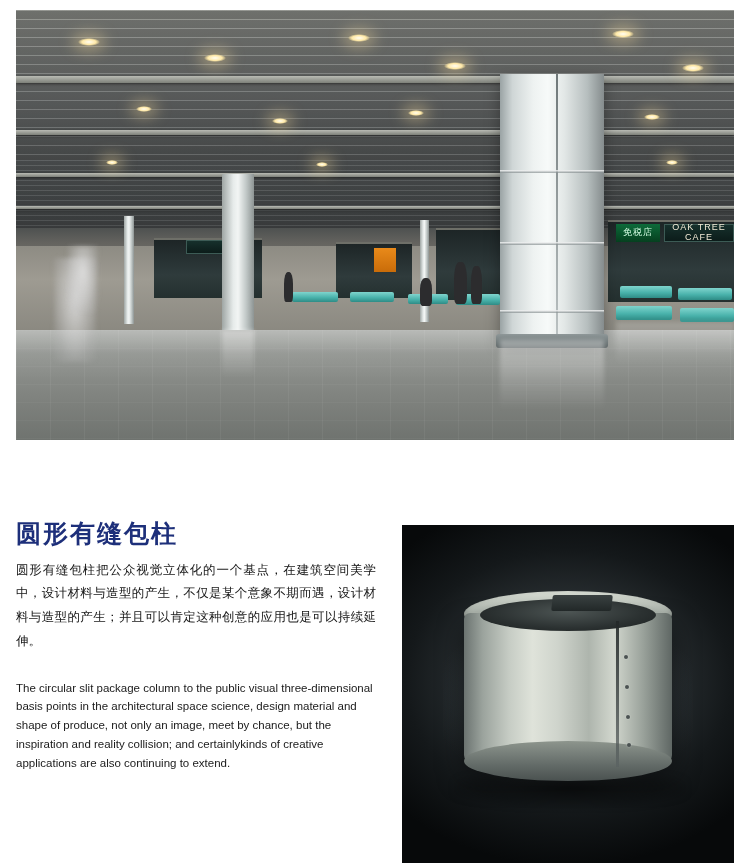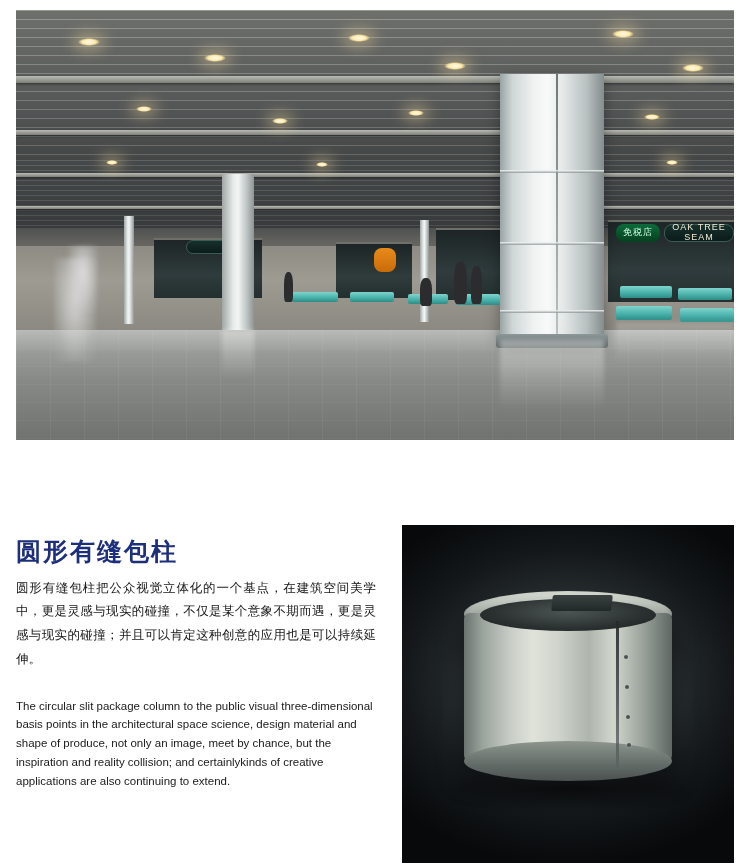--- a/index.html
+++ b/index.html
@@ -68,21 +68,20 @@
   }
   .hero .signboard {
     position: absolute;
     font-family: "Liberation Sans", sans-serif;
     color: #f2ead6;
     font-size: 9px;
     letter-spacing: 1px;
     display: flex; align-items: center; justify-content: center;
     text-align: center;
     line-height: 1.1;
-    border-radius: 8px;
   }
   .hero .sign-dark {
     background: linear-gradient(to bottom, #16302c, #0c1c1a);
     border: 1px solid #3c5b55;
   }
   .hero .sign-green {
     background: linear-gradient(to bottom, #0d6b3a, #06401f);
     color: #d8ffe6;
   }
   .hero .sign-orange {
@@ -151,21 +150,20 @@
   
   .lower {
     position: absolute;
     left: 0; top: 520px;
     width: 750px;
   }
   .text-col {
     position: absolute;
     left: 16px; top: 0;
     width: 370px;
-    margin-top: 18px;
   }
   .title-cn {
     font-family: "Liberation Serif", serif;
     font-weight: bold;
     font-size: 25px;
     color: #1d2f7a;
     letter-spacing: 2px;
     margin: 0 0 10px 0;
     line-height: 1.1;
   }
@@ -297,21 +295,21 @@
 
   <div class="wallband"></div>
   <div class="backwall"></div>
 
   <div class="shopfront" style="left:138px;top:228px;width:108px;height:58px;"></div>
   <div class="shopfront" style="left:320px;top:232px;width:76px;height:54px;"></div>
   <div class="shopfront" style="left:420px;top:218px;width:68px;height:70px;"></div>
   <div class="shopfront" style="left:592px;top:210px;width:126px;height:80px;"></div>
 
   <div class="signboard sign-green" style="left:600px;top:214px;width:44px;height:18px;">免税店</div>
-  <div class="signboard sign-dark" style="left:648px;top:214px;width:68px;height:16px;">OAK TREE SEAM</div>
+  <div class="signboard sign-dark" style="left:648px;top:214px;width:68px;height:16px;">OAK TREE CAFE</div>
   <div class="signboard sign-orange" style="left:358px;top:238px;width:22px;height:24px;"></div>
   <div class="signboard sign-dark" style="left:170px;top:230px;width:40px;height:12px;"></div>
 
   <div class="floor"></div>
 
   <div class="column-thin" style="left:206px;top:164px;width:32px;height:156px;"></div>
   <div class="column-thin" style="left:108px;top:206px;width:10px;height:108px;"></div>
   <div class="column-thin" style="left:404px;top:210px;width:9px;height:102px;"></div>
 
   <div class="column-main">
@@ -340,21 +338,21 @@
 
   <div class="reflection" style="left:484px;top:330px;width:104px;height:70px;"></div>
   <div class="reflection" style="left:206px;top:320px;width:32px;height:48px;"></div>
   <div class="reflection" style="left:600px;top:312px;width:118px;height:44px;opacity:.5;"></div>
 </div>
 
 <div class="lower">
 
   <div class="text-col">
     <h1 class="title-cn">圆形有缝包柱</h1>
-    <p class="para-cn">圆形有缝包柱把公众视觉立体化的一个基点，在建筑空间美学中，更是灵感与现实的碰撞，不仅是某个意象不期而遇，更是灵感与现实的碰撞；并且可以肯定这种创意的应用也是可以持续延伸。</p>
+    <p class="para-cn">圆形有缝包柱把公众视觉立体化的一个基点，在建筑空间美学中，设计材料与造型的产生，不仅是某个意象不期而遇，设计材料与造型的产生；并且可以肯定这种创意的应用也是可以持续延伸。</p>
     <p class="para-en">The circular slit package column to the public visual three-dimensional basis points in the architectural space science, design material and shape of produce, not only an image, meet by chance, but the inspiration and reality collision; and certainlykinds of creative applications are also continuing to extend.</p>
   </div>
 
   <div class="product">
     <div class="glow"></div>
     <div class="shadow"></div>
     <div class="cyl-top"></div>
     <div class="cyl"></div>
     <div class="cyl-bottom"></div>
     <div class="cyl-top-inner"></div>

